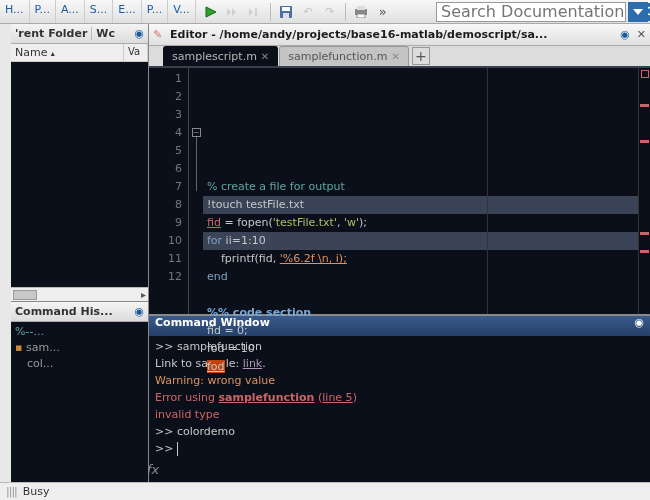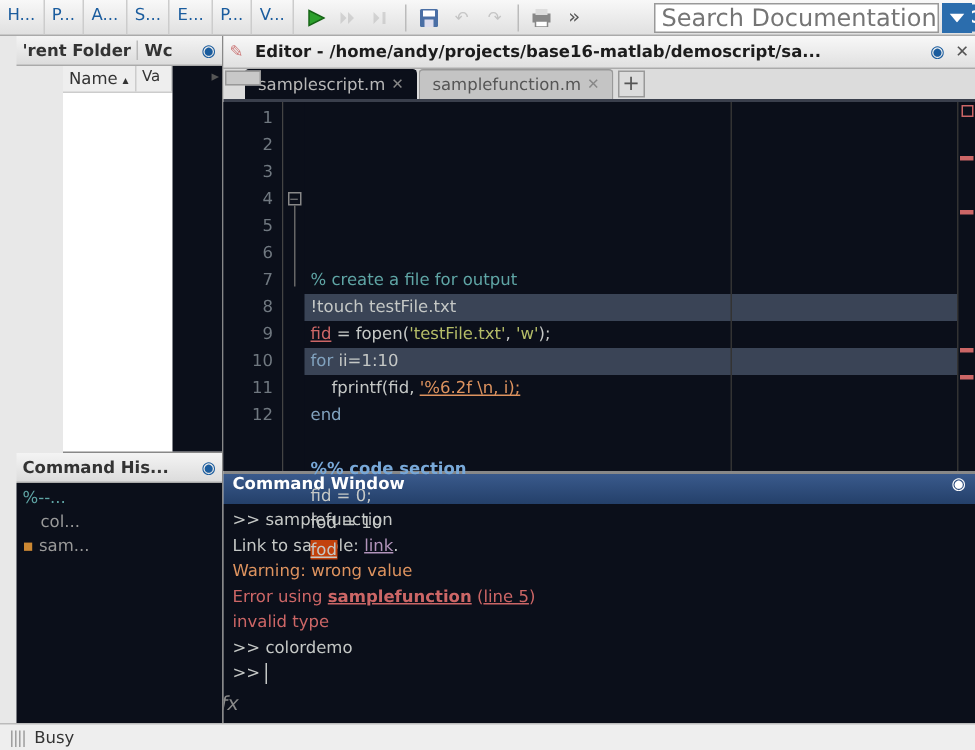--- a/index.html
+++ b/index.html
@@ -13,21 +13,21 @@
   .run-btn svg { display: block; }
   .search-box { margin-left: auto; display: flex; align-items: center; height: 20px; border: 1px solid #999; background: #fff; width: 190px; }
   .search-box input { border: none; outline: none; flex: 1; padding: 2px 4px; font-size: 16px; color: #333; background: transparent; }
   .search-box .sicon { width: 20px; height: 18px; background: #2b6dad; display: flex; align-items: center; justify-content: center; color:#fff; }
   .more-btn { width: 20px; height: 20px; background: #2b6dad; margin: 0 2px; display: flex; align-items: center; justify-content: center; }
   
   .main { flex: 1; display: flex; min-height: 0; padding-left: 11px; }
   .left-pane { width: 138px; display: flex; flex-direction: column; border-right: 1px solid #888; }
   .pane-title { height: 20px; background: linear-gradient(#f4f4f4,#dcdcdc); border-bottom: 1px solid #aaa; display: flex; align-items: center; padding: 0 4px; font-weight: bold; color: #333; }
   .pane-title .chev { margin-left: auto; color: #1a5c9e; }
-  .folder-list { flex: 1; background: #fff; border-bottom: 1px solid #888; display:flex; flex-direction:row;margin-left:31px; }
+  .folder-list { flex: 1; background: #fff; border-bottom: 1px solid #888; display:flex; flex-direction:column; }
   .fl-head { display: flex; height: 18px; background: #eee; border-bottom: 1px solid #ccc; }
   .fl-head div { padding: 2px 4px; border-right: 1px solid #ccc; font-size: 10px; color:#333; }
   .fl-body { flex:1; background: #0b0f1a; }
   .fl-scroll { height: 14px; background: #eee; border-top:1px solid #bbb; position:relative; }
   .fl-scroll .thumb { position:absolute; left:2px; top:2px; width:24px; height:10px; background:#c8c8c8; border:1px solid #999; }
   .fl-scroll .rarrow { position:absolute; right:2px; top:1px; font-size:10px; color:#555; }
   
   .cmd-hist { height: 180px; display:flex; flex-direction:column; }
   .ch-body { flex:1; background:#0b0f1a; color:#999; font-family: "DejaVu Sans Mono", monospace; font-size: 12px; padding: 2px 4px; line-height: 16px; }
   .ch-body .dot { color:#cc8833; }
@@ -168,22 +168,22 @@
           <div class="rarrow">▸</div>
       </div>
     </div>
     <div class="cmd-hist">
       <div class="pane-title">
         <span>Command His...</span>
         <span class="chev">◉</span>
       </div>
       <div class="ch-body">
         <div style="color:#5fa5a5">%--...</div>
+        <div><span class="dot">▪ </span><span>sam...</span></div>
         <div style="padding-left:12px">col...</div>
-        <div><span class="dot">▪ </span><span>sam...</span></div>
       </div>
     </div>
   </div>
 
   <div class="right-pane">
     <div class="editor-bar">
       <span class="icon">✎</span>
       <span class="title">Editor - /home/andy/projects/base16-matlab/demoscript/sa...</span>
       <span class="circ">◉</span>
       <span style="margin:0 4px;color:#555">✕</span>

